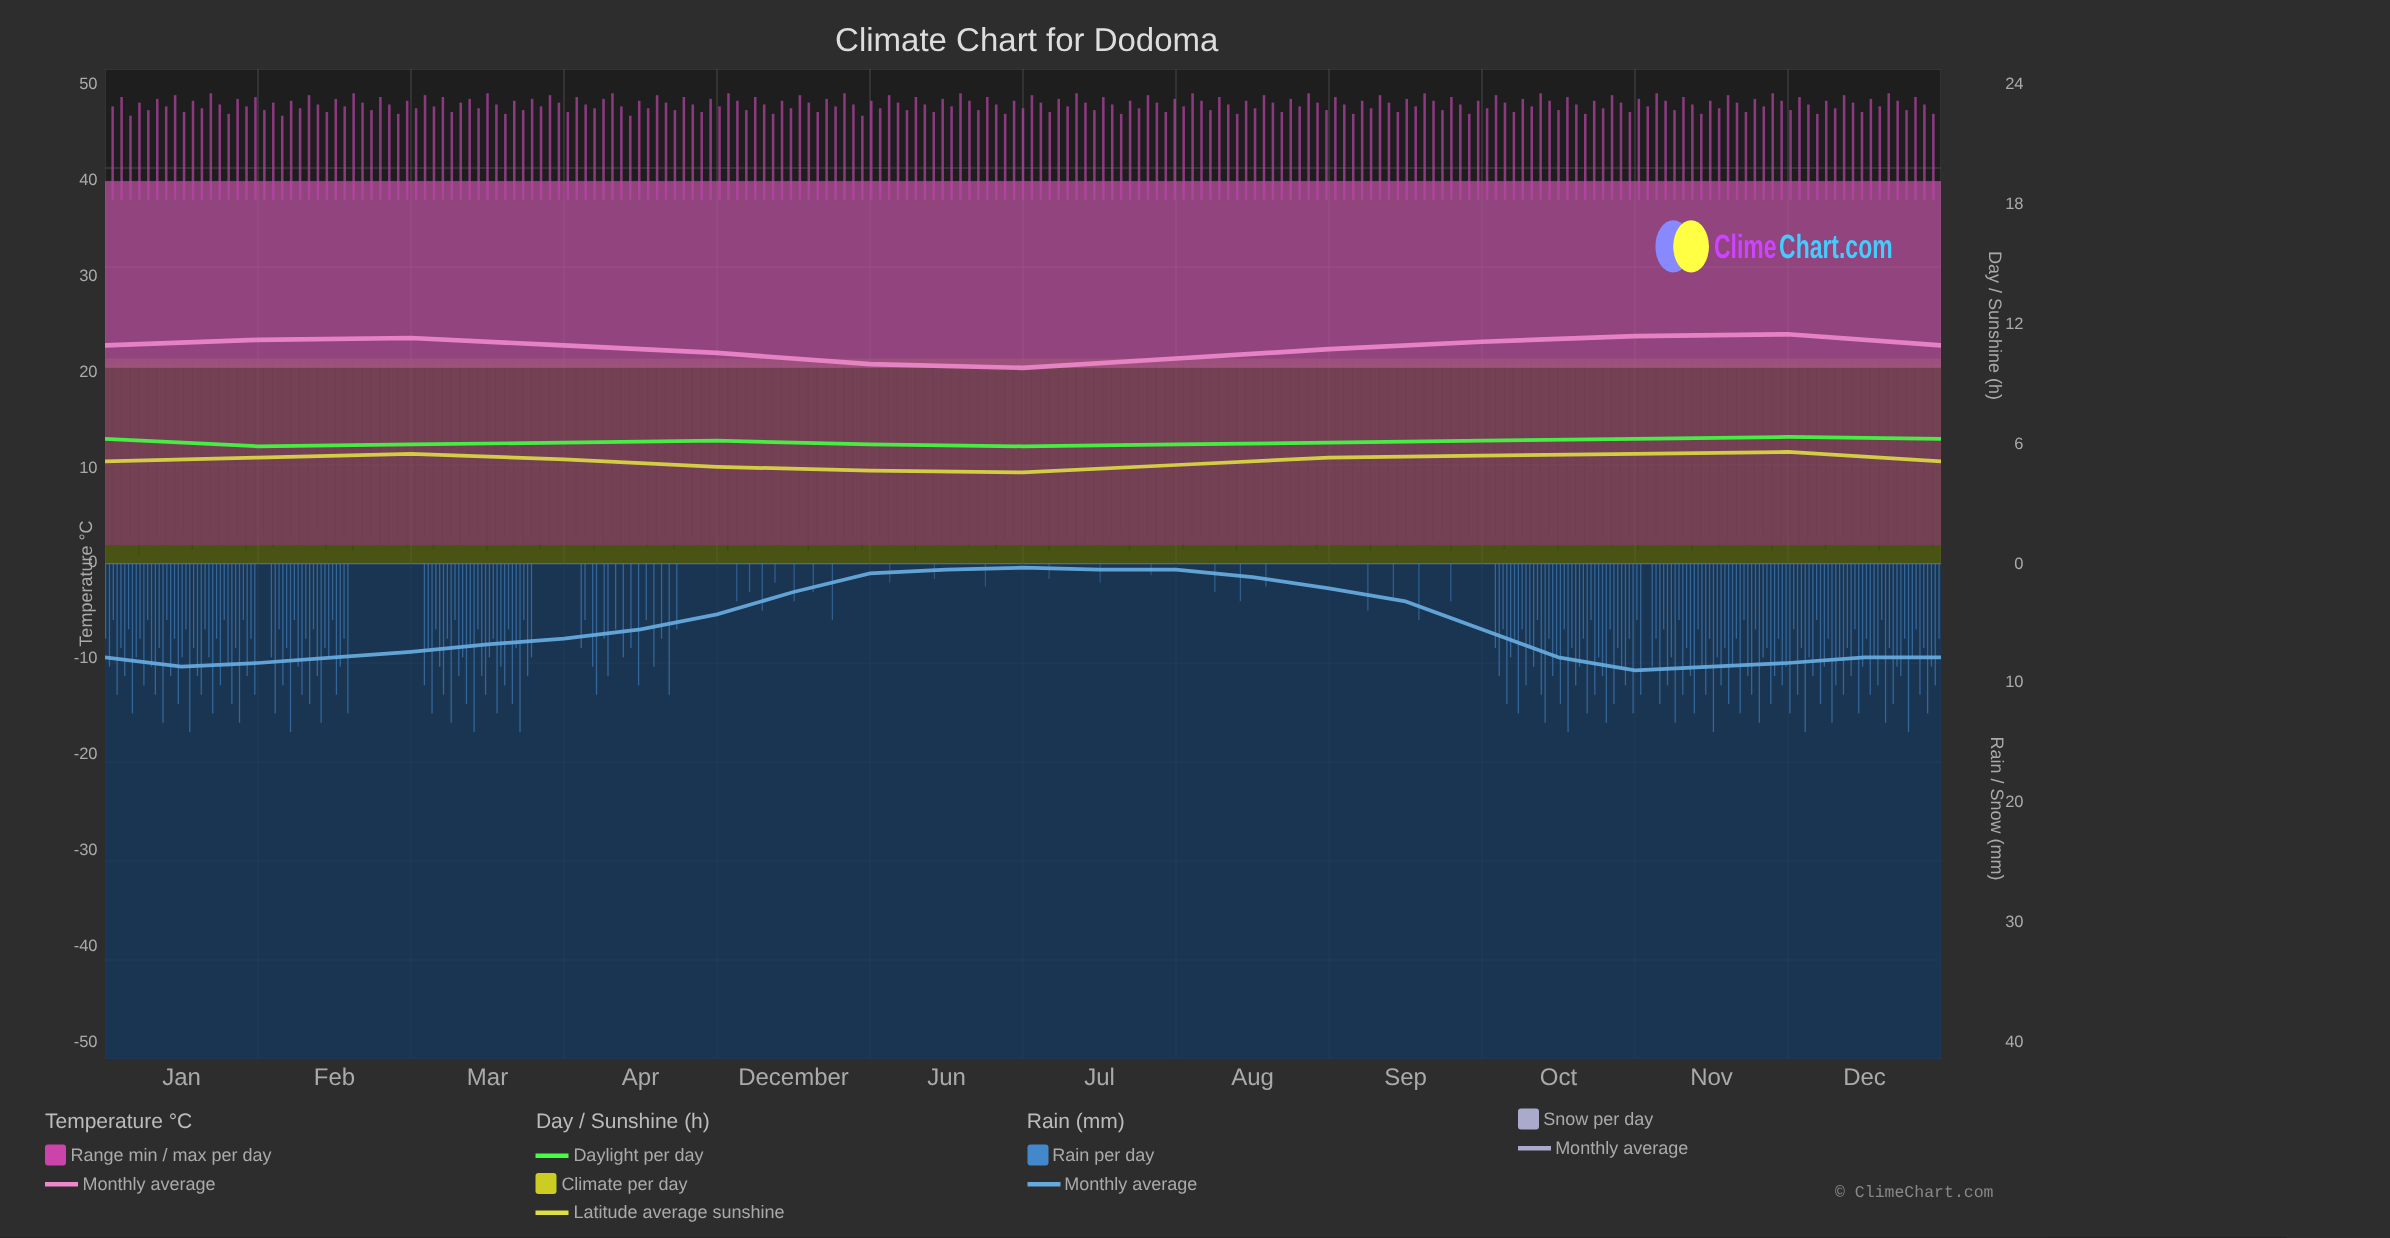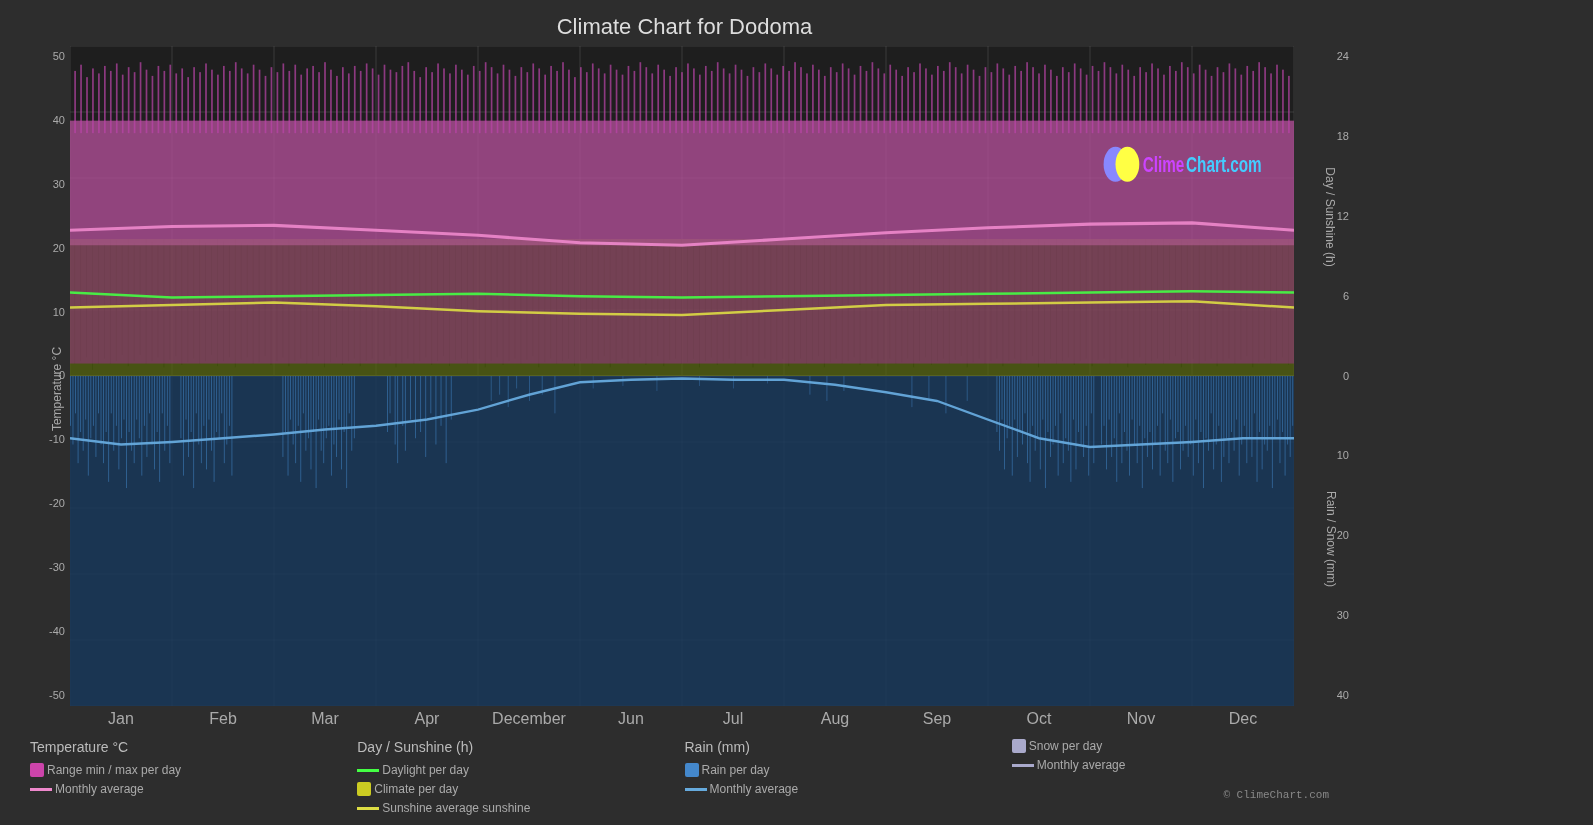--- a/index.html
+++ b/index.html
@@ -959,21 +959,21 @@
       <div class="legend-item">
         <div class="legend-swatch-line" style="background:#44ff44;"></div>
         <span>Daylight per day</span>
       </div>
       <div class="legend-item">
         <div class="legend-swatch-rect" style="background:#cccc22;"></div>
         <span>Climate per day</span>
       </div>
       <div class="legend-item">
         <div class="legend-swatch-line" style="background:#dddd44;"></div>
-        <span>Sunshine average sunshine</span>
+        <span>Latitude average sunshine</span>
       </div>
     </div>
 
     <div class="legend-col">
       <div class="legend-title">Rain (mm)</div>
       <div class="legend-item">
         <div class="legend-swatch-rect" style="background:#4488cc;"></div>
         <span>Rain per day</span>
       </div>
       <div class="legend-item">

